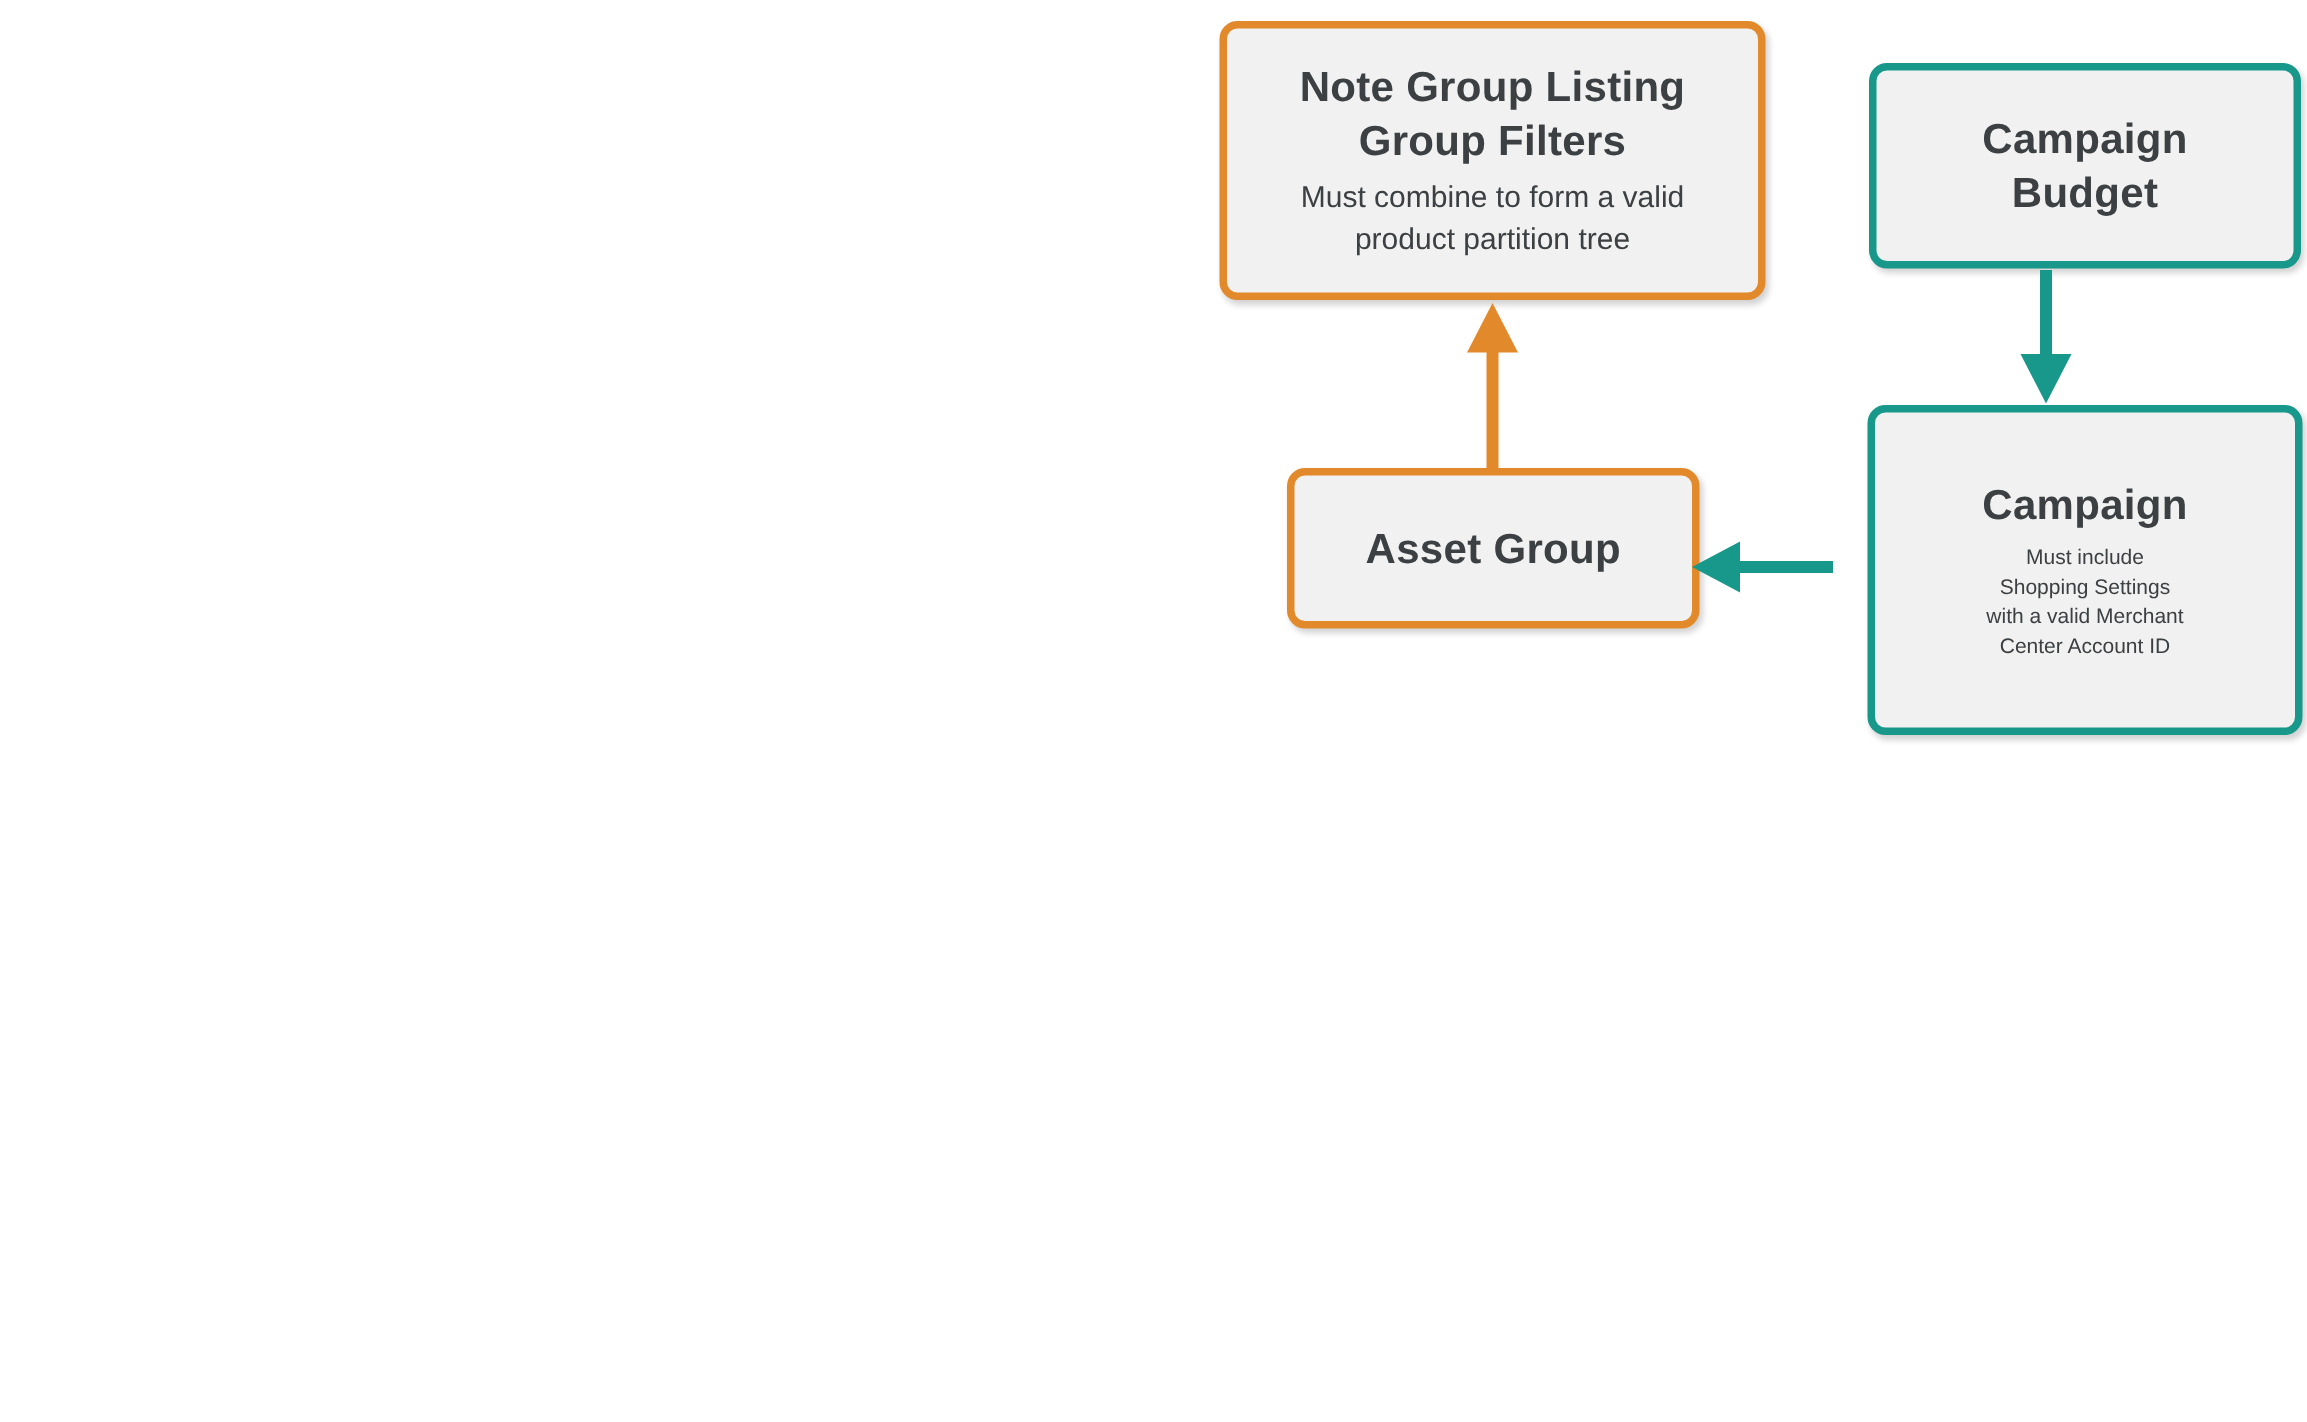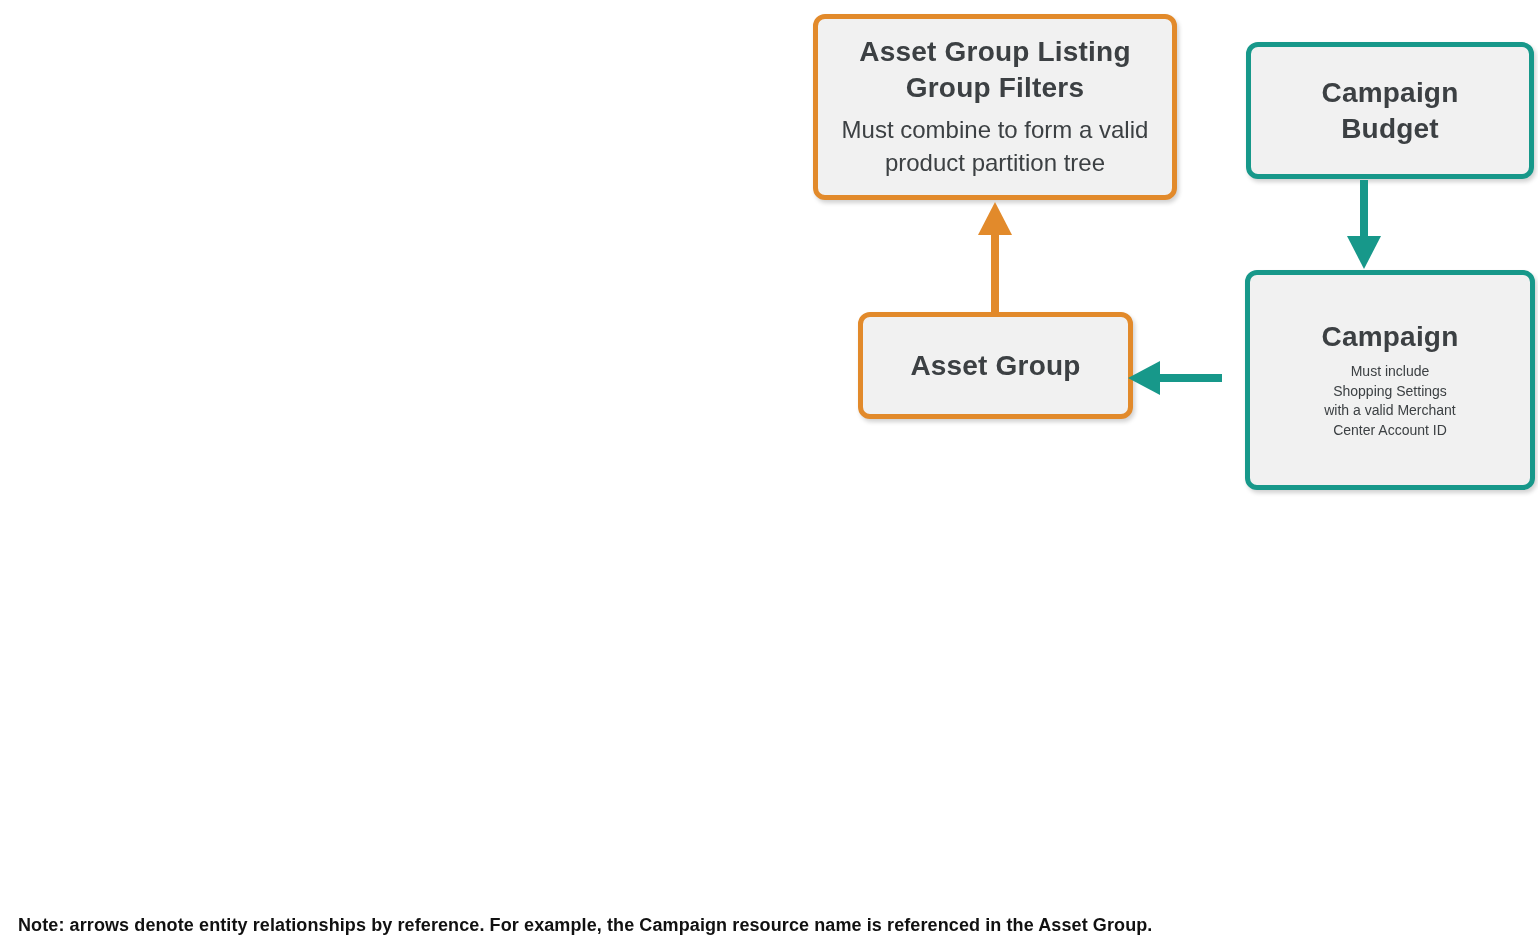--- a/index.html
+++ b/index.html
@@ -40,21 +40,21 @@
   .node.teal   { border-color: var(--teal); margin-left: 23px; }
   .node-title {
     font-weight: bold;
     font-size: 28px;
     line-height: 1.28;
     color: var(--node-text);
     white-space: pre-line;
     letter-spacing: 0.2px;
   }
   .node-subtitle {
-    font-size: 24px;
+    font-size: 20px;
     line-height: 1.4;
     color: var(--node-text);
     white-space: pre-line;
     margin-top: 7px;
   }
   #node-aglgf    { left: 813px;  top: 14px;  width: 364px; height: 186px; }
   #node-budget   { left: 1223px; top: 42px;  width: 288px; height: 137px; }
   #node-assetgrp { left: 858px;  top: 312px; width: 275px; height: 107px; }
   #node-campaign { left: 1222px; top: 270px; width: 290px; height: 220px; }
   #node-campaign .node-subtitle { font-size: 14px; line-height: 1.42; }
@@ -81,21 +81,21 @@
     color: var(--note-text);
     letter-spacing: 0.1px;
   }
 </style>
 </head>
 <body>
 
 <div class="canvas">
 
   <div class="node orange" id="node-aglgf">
-    <div class="node-title">Asset Group Listing
+    <div class="node-title">Note Group Listing
 Group Filters</div>
     <div class="node-subtitle">Must combine to form a valid
 product partition tree</div>
   </div>
 
   <div class="node teal" id="node-budget">
     <div class="node-title">Campaign
 Budget</div>
   </div>
 
@@ -119,15 +119,14 @@
   <div>
     <div class="arrow-line" id="arrow-down-line"></div>
     <div class="arrow-head" id="arrow-down-head"></div>
   </div>
 
   <div>
     <div class="arrow-line" id="arrow-left-line"></div>
     <div class="arrow-head" id="arrow-left-head"></div>
   </div>
 
-  <div class="note">Note: arrows denote entity relationships by reference. For example, the Campaign resource name is referenced in the Asset Group.</div>
 
 </div>
 
 </body></html>

